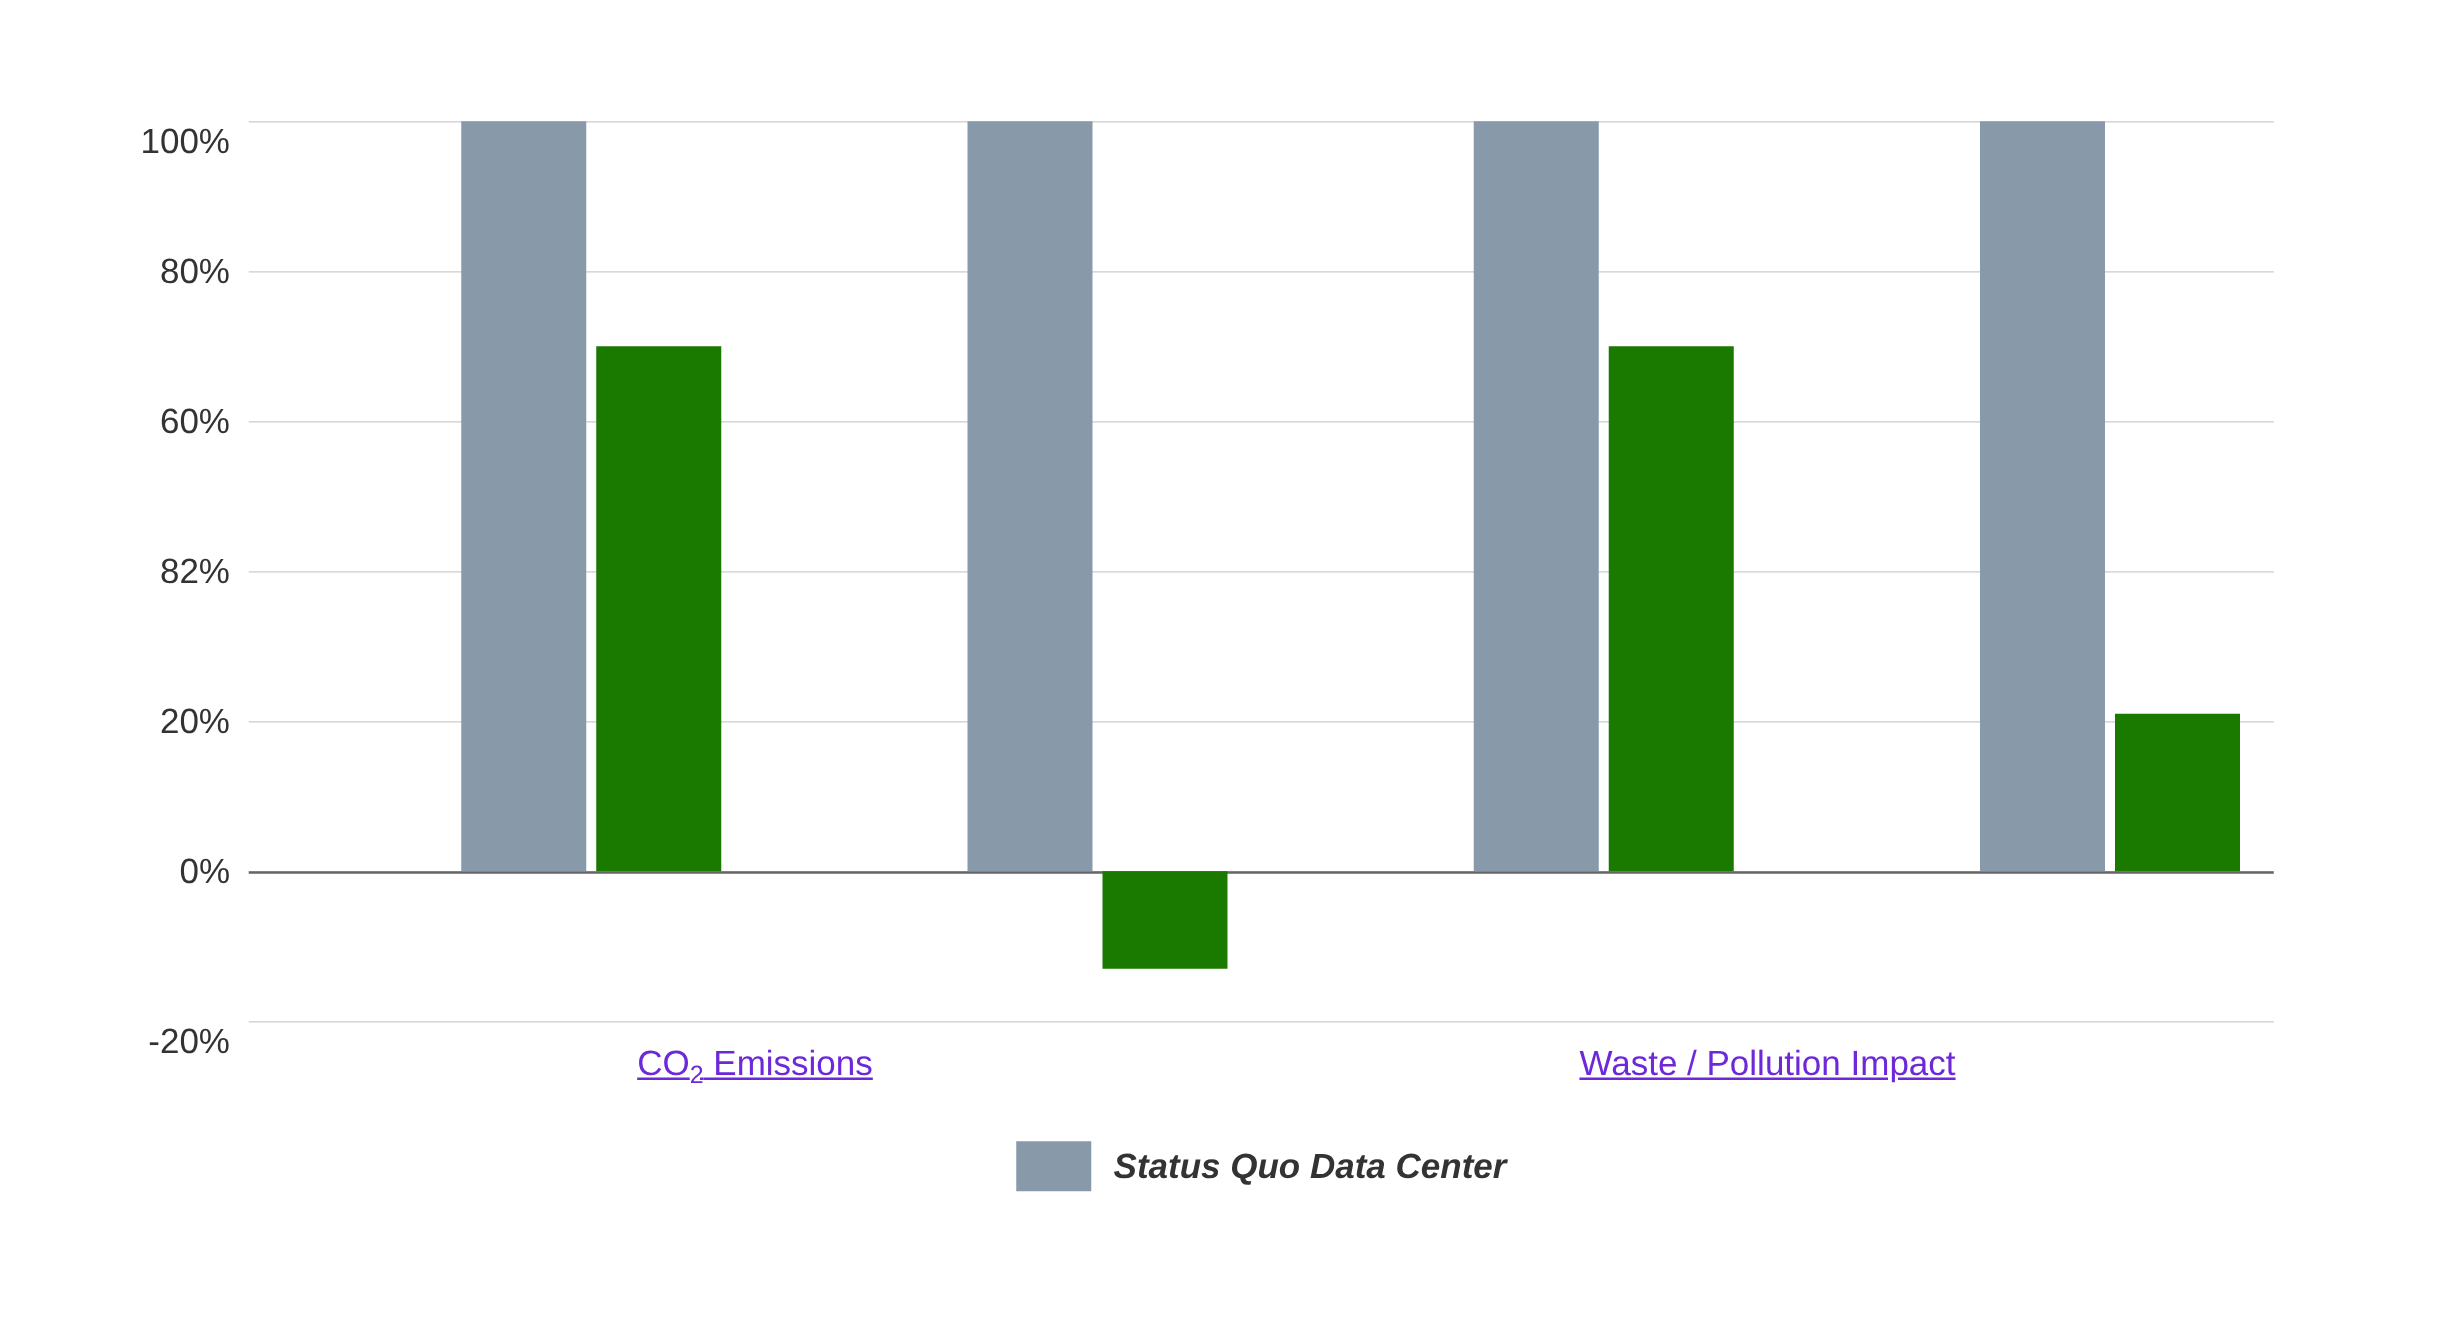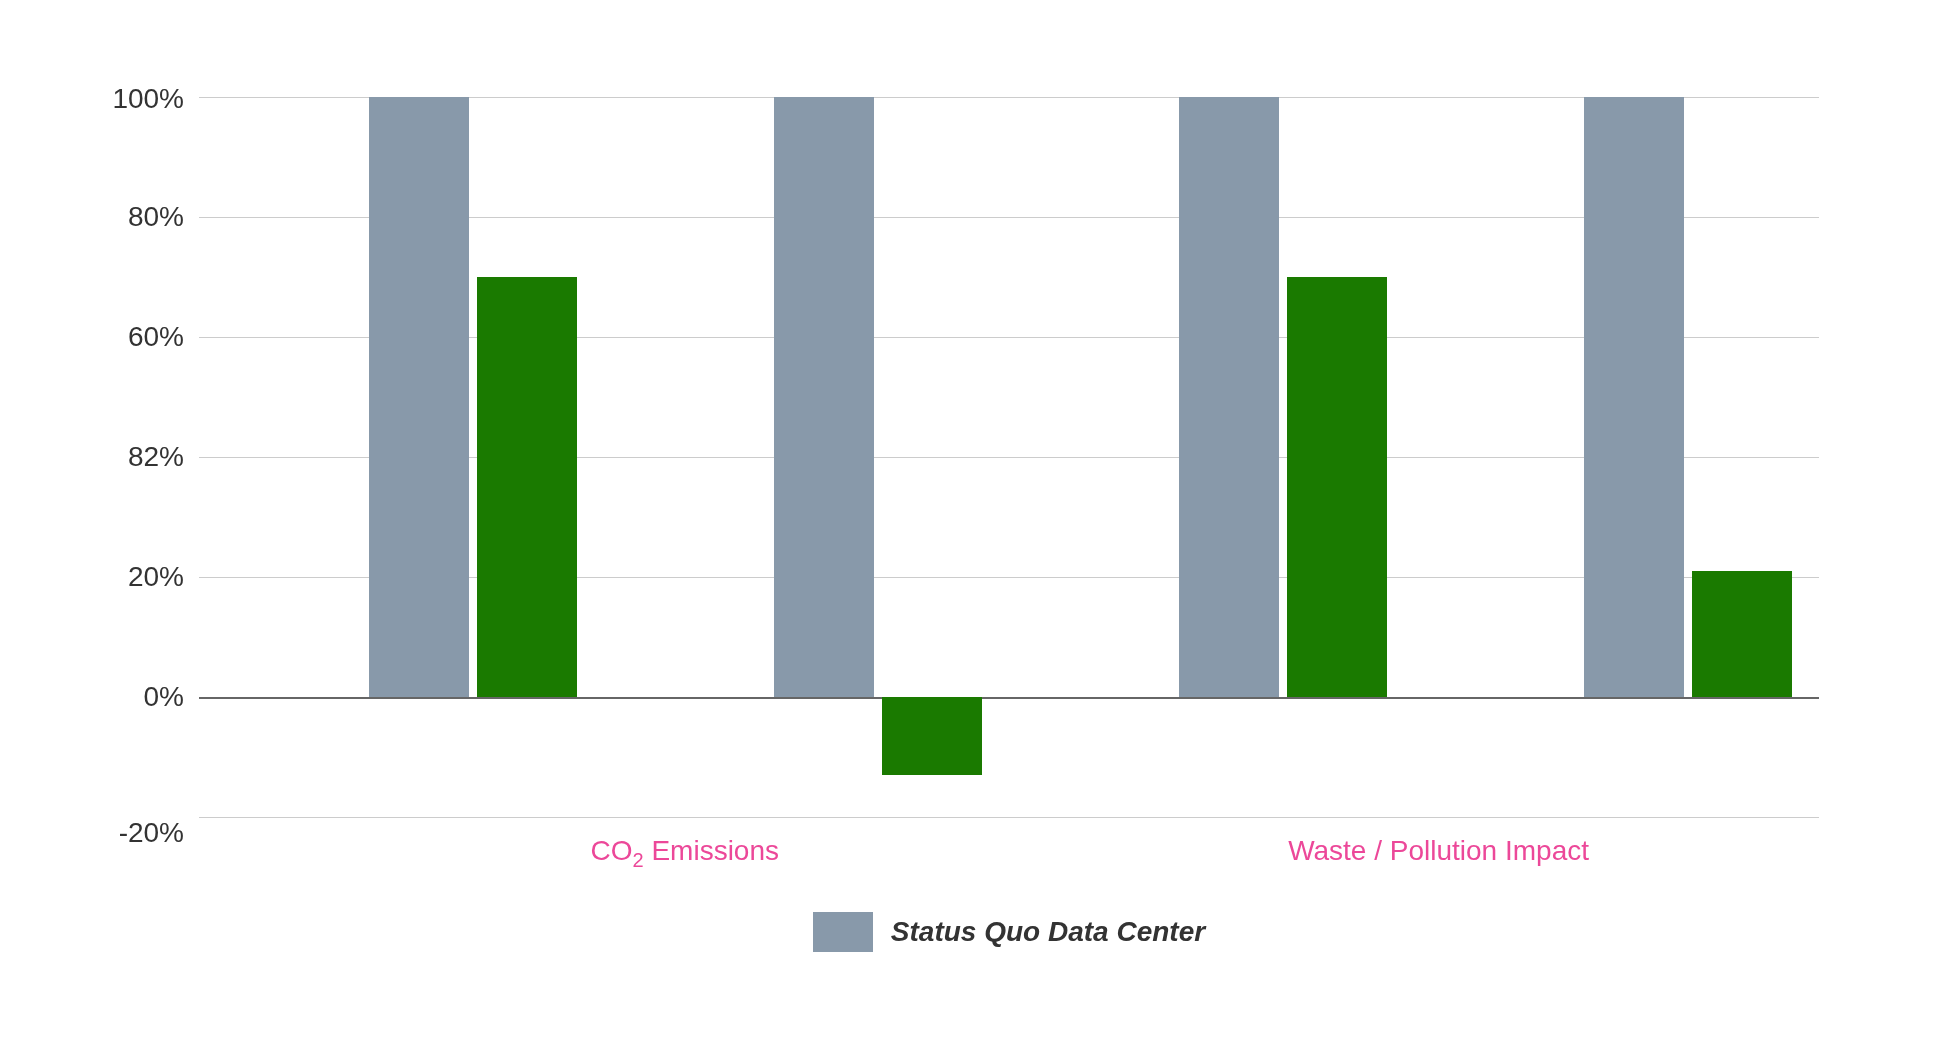--- a/index.html
+++ b/index.html
@@ -76,25 +76,26 @@
       background: #1a7a00;
     }
     
     .x-labels {
       display: flex;
       justify-content: space-around;
       margin-top: 18px;
       padding: 0;
     }
     .x-label {
-      text-align: right;
+      text-align: center;
       font-size: 28px;
-      color: #ec4899;
+      color: #6d28d9;
       font-weight: 400;
       width: 350px;
+      text-decoration: underline;
     }
     .x-label sub {
       font-size: 20px;
     }
     
     .legend {
       display: flex;
       justify-content: center;
       gap: 80px;
       margin-top: 40px;
@@ -123,21 +124,21 @@
     }
   </style>
 </head>
 <body>
 
 <div class="chart-container">
   <div class="chart-area" id="chart-area">
 
     <div class="grid-lines" id="grid-lines">
         <div class="grid-line" style="top: 0px;"></div>
-        <div class="y-label" style="top: 2px;">100%</div>
+        <div class="y-label" style="top: 16px;">100%</div>
         <div class="grid-line" style="top: 120px;"></div>
         <div class="y-label" style="top: 120px;">80%</div>
         <div class="grid-line" style="top: 240px;"></div>
         <div class="y-label" style="top: 240px;">60%</div>
         <div class="grid-line" style="top: 360px;"></div>
         <div class="y-label" style="top: 360px;">82%</div>
         <div class="grid-line" style="top: 480px;"></div>
         <div class="y-label" style="top: 480px; text-align: right;">20%</div>
         <div class="grid-line" style="top: 600px;"></div>
         <div class="y-label" style="top: 600px;">0%</div>

